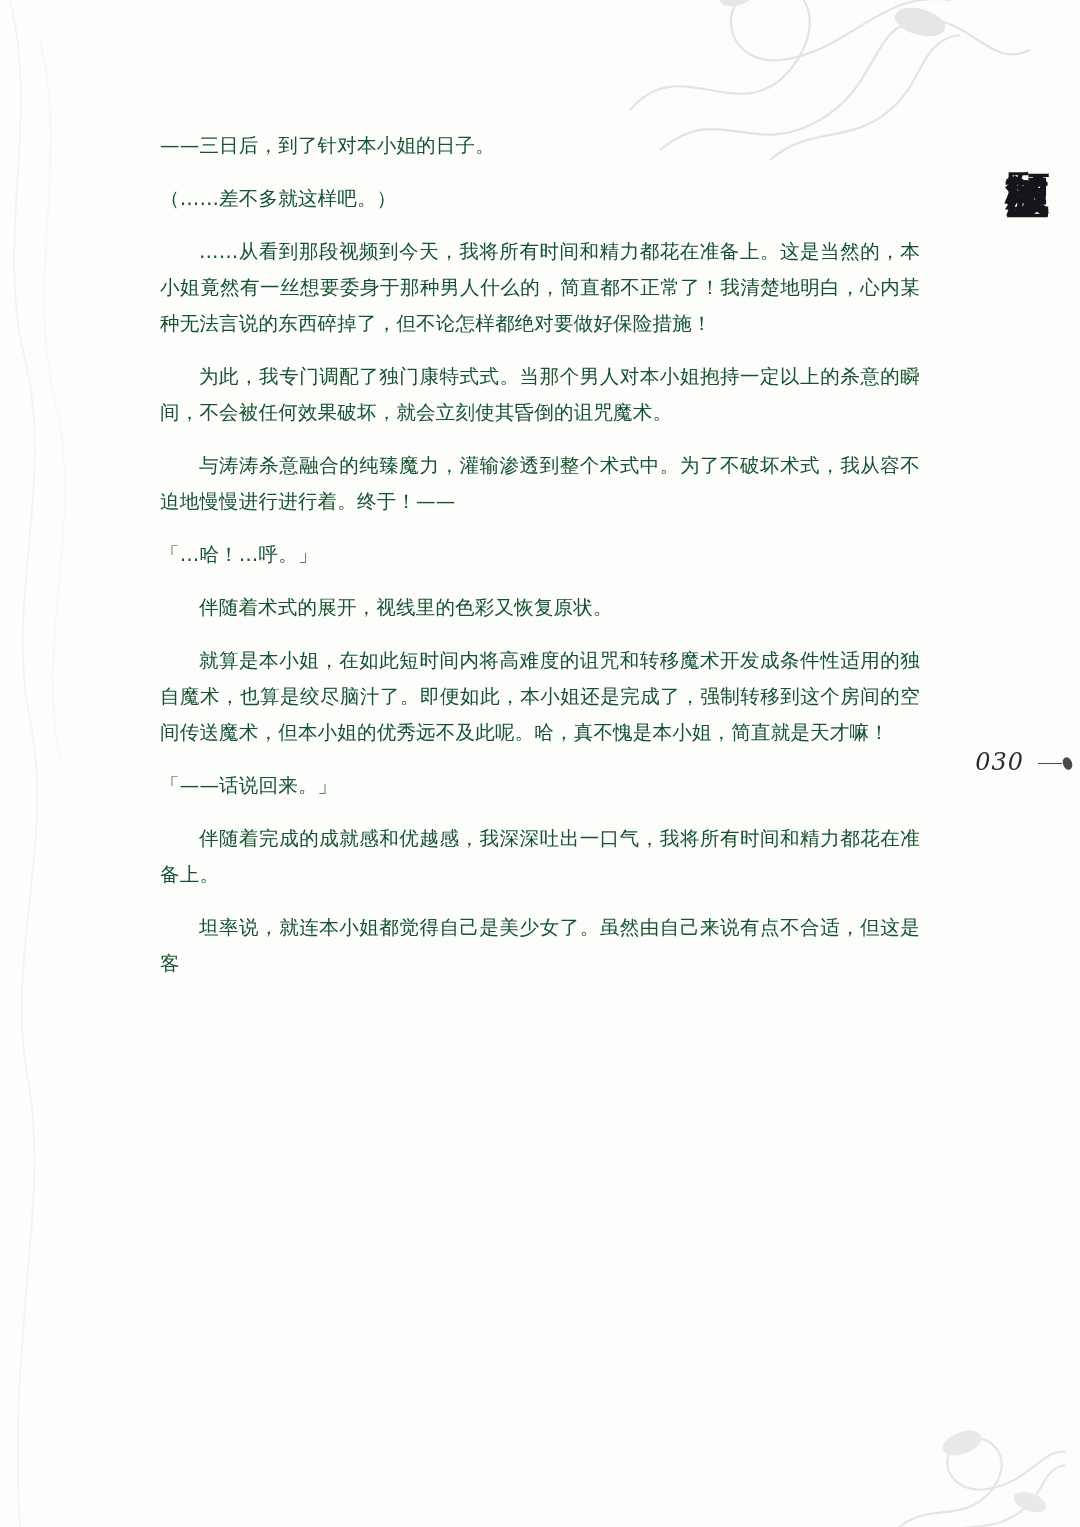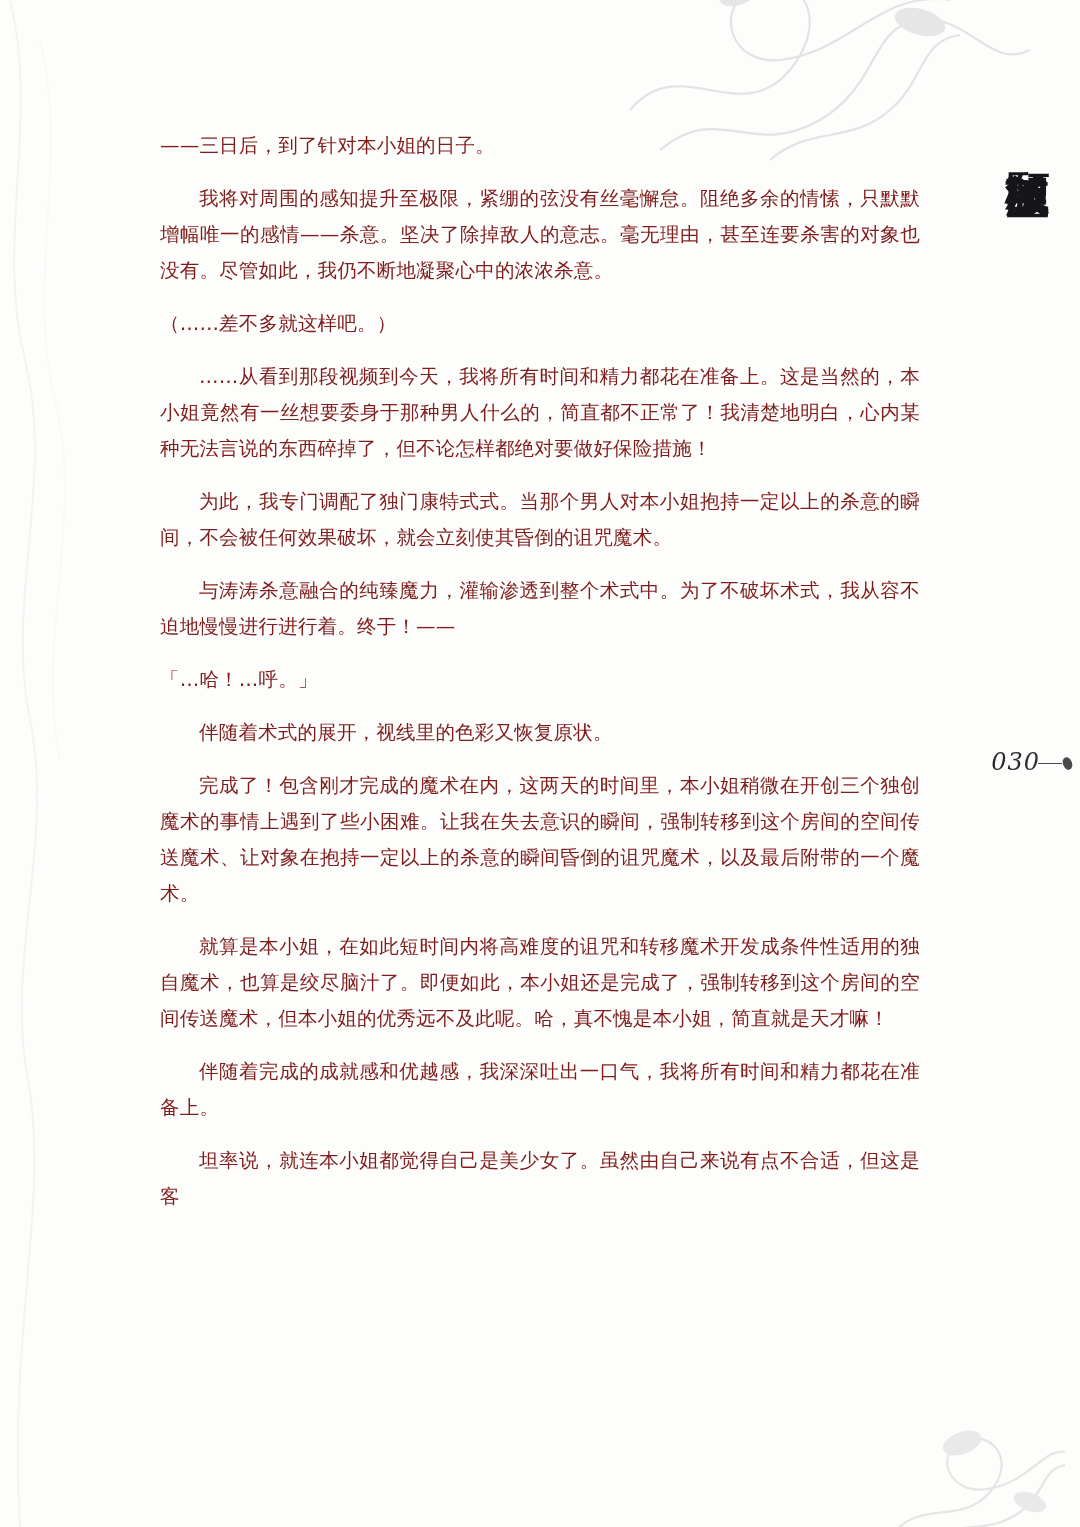--- a/index.html
+++ b/index.html
@@ -61,21 +61,21 @@
     writing-mode: vertical-rl;
     text-orientation: upright;
     height: 240px;
     z-index: 4;
   }
 
   
   .page-number {
     position: absolute;
     top: 748px;
-    right: 40px;
+    right: 56px;
     font-family: "DejaVu Serif", "Liberation Serif", serif;
     font-style: italic;
     font-size: 24px;
     color: #2b2b2b;
     letter-spacing: 1px;
     z-index: 4;
   }
   .page-number-rule {
     position: absolute;
     top: 763px;
@@ -102,21 +102,21 @@
     position: absolute;
     top: 128px;
     left: 160px;
     width: 760px;
     z-index: 3;
   }
   .para {
     font-family: "DejaVu Sans", "Liberation Sans", sans-serif;
     font-size: 19.5px;
     line-height: 36px;
-    color: #7f1d1d;
+    color: #14532d;
     margin: 0 0 17px 0;
     text-align: justify;
     text-justify: inter-ideograph;
     letter-spacing: 0.2px;
   }
   .para.indent {
     text-indent: 2em;
   }
   .para.noindent {
     text-indent: 0;
@@ -158,26 +158,25 @@
   </svg>
 
   <div class="vertical-title">破滅願望</div>
 
   <div class="page-number">030</div>
   <div class="page-number-rule"></div>
   <div class="page-number-dot"></div>
 
   <div class="text-body">
       <p class="para noindent">——三日后，到了针对本小姐的日子。</p>
-      <p class="para indent">我将对周围的感知提升至极限，紧绷的弦没有丝毫懈怠。阻绝多余的情愫，只默默增幅唯一的感情——杀意。坚决了除掉敌人的意志。毫无理由，甚至连要杀害的对象也没有。尽管如此，我仍不断地凝聚心中的浓浓杀意。</p>
       <p class="para noindent">（……差不多就这样吧。）</p>
       <p class="para indent">……从看到那段视频到今天，我将所有时间和精力都花在准备上。这是当然的，本小姐竟然有一丝想要委身于那种男人什么的，简直都不正常了！我清楚地明白，心内某种无法言说的东西碎掉了，但不论怎样都绝对要做好保险措施！</p>
       <p class="para indent">为此，我专门调配了独门康特式式。当那个男人对本小姐抱持一定以上的杀意的瞬间，不会被任何效果破坏，就会立刻使其昏倒的诅咒魔术。</p>
       <p class="para indent">与涛涛杀意融合的纯臻魔力，灌输渗透到整个术式中。为了不破坏术式，我从容不迫地慢慢进行进行着。终于！——</p>
       <p class="para noindent">「…哈！…呼。」</p>
       <p class="para indent">伴随着术式的展开，视线里的色彩又恢复原状。</p>
-      <p class="para indent">完成了！包含刚才完成的魔术在内，这两天的时间里，本小姐稍微在开创三个独创魔术的事情上遇到了些小困难。让我在失去意识的瞬间，强制转移到这个房间的空间传送魔术、让对象在抱持一定以上的杀意的瞬间昏倒的诅咒魔术，以及最后附带的一个魔术。</p>
       <p class="para indent">就算是本小姐，在如此短时间内将高难度的诅咒和转移魔术开发成条件性适用的独自魔术，也算是绞尽脑汁了。即便如此，本小姐还是完成了，强制转移到这个房间的空间传送魔术，但本小姐的优秀远不及此呢。哈，真不愧是本小姐，简直就是天才嘛！</p>
+      <p class="para noindent">「——话说回来。」</p>
       <p class="para indent">伴随着完成的成就感和优越感，我深深吐出一口气，我将所有时间和精力都花在准备上。</p>
       <p class="para indent">坦率说，就连本小姐都觉得自己是美少女了。虽然由自己来说有点不合适，但这是客</p>
     </div>
 
 </div>
 
 </body></html>

